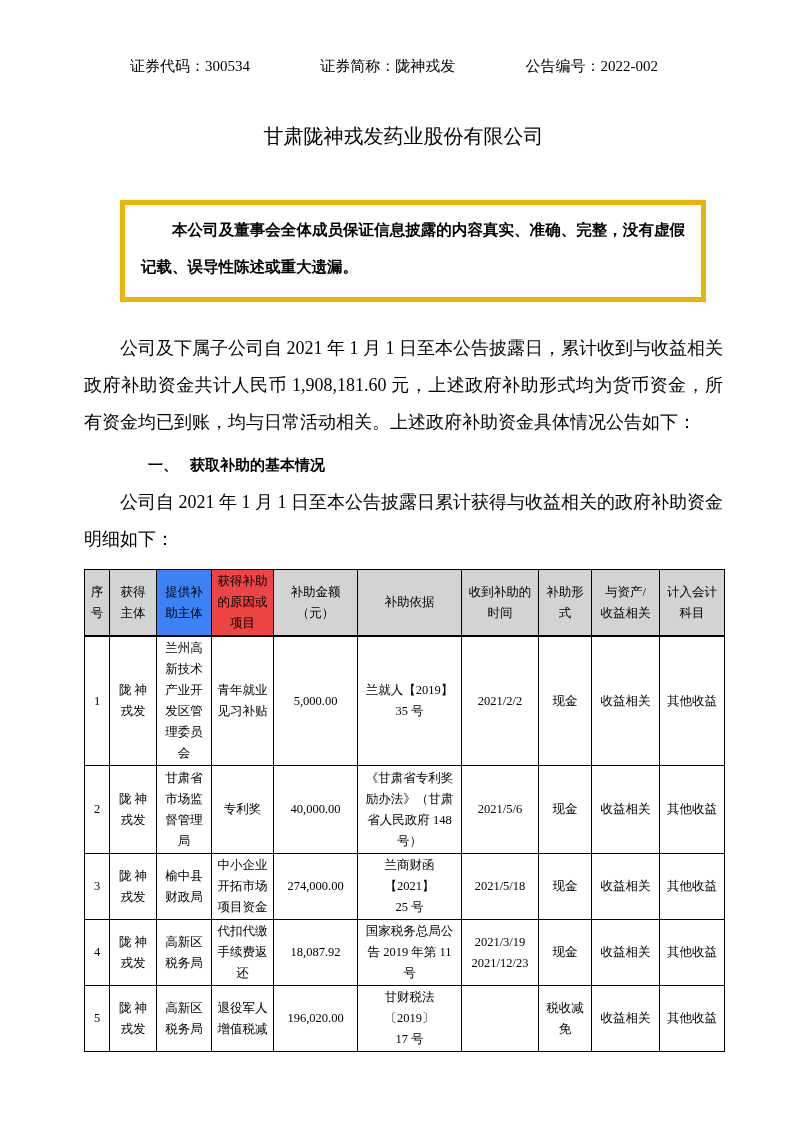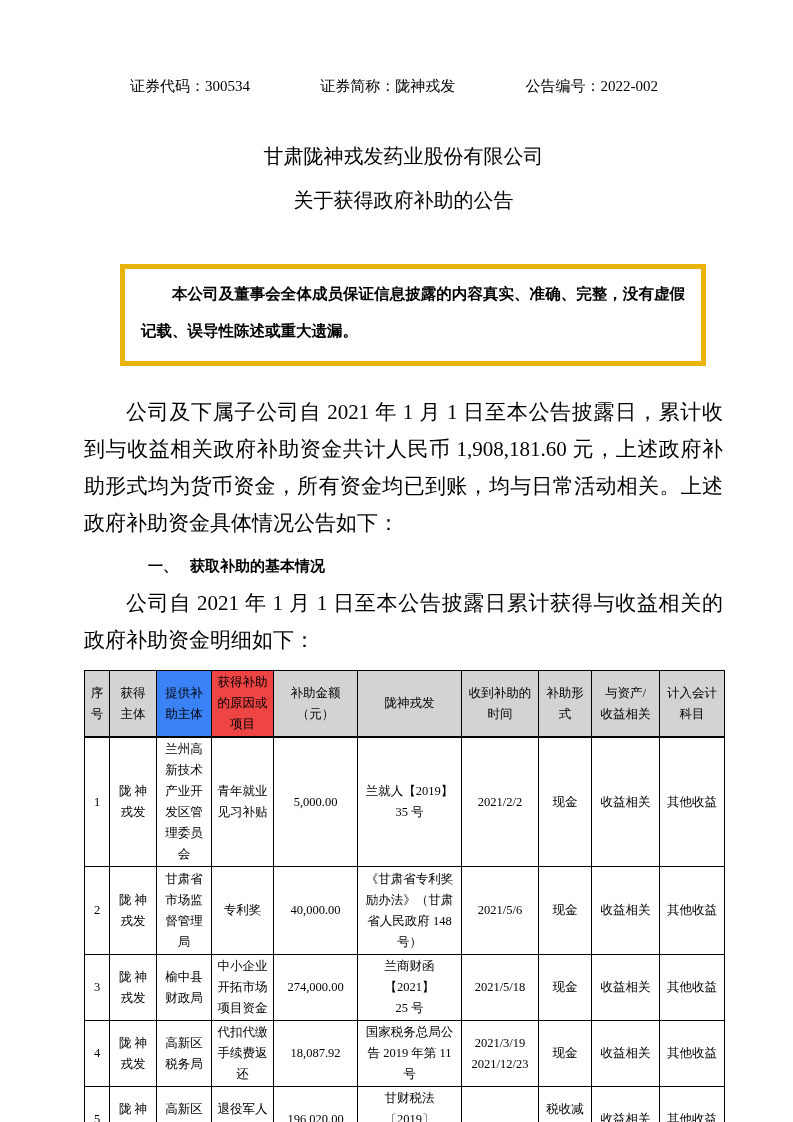--- a/index.html
+++ b/index.html
@@ -4,33 +4,33 @@
 <style>
   html,body{margin:0;padding:0;background:#ffffff;}
   .page{
     width:793px;height:1122px;background:#ffffff;color:#000;
     font-family:"Liberation Serif","DejaVu Serif",serif;
     position:relative;box-sizing:border-box;
     padding:0 70px 0 84px;overflow:hidden;
   }
   .doc-header{
     display:flex;justify-content:space-between;
-    padding-top:76px;margin:0 0 0 46px;width:528px;
+    padding-top:56px;margin:0 0 0 46px;width:528px;
     font-size:15px;line-height:20px;
   }
   .title-block{text-align:center;margin-top:38px;}
   .title-line{font-size:20px;font-weight:normal;line-height:44px;}
   .disclaimer-box{
     margin:42px 17px 0 36px;border:5px solid #eab308;
     padding:6px 16px 12px 16px;
     font-size:15.5px;font-weight:bold;line-height:37px;
     text-indent:2em;text-align:justify;
   }
   .body-para{
-    margin:28px 0 0 0;font-size:21px;line-height:37px;
+    margin:28px 0 0 0;font-size:18px;line-height:37px;
     text-indent:2em;text-align:justify;
   }
   .section-heading{
     margin:7px 0 0 0;padding-left:64px;
     font-size:15px;font-weight:bold;line-height:34px;
   }
   .section-heading .sec-num{margin-right:0.8em;}
   .subsidy-table{
     margin-top:11px;border-collapse:collapse;table-layout:fixed;
     width:640px;border:1.5px solid #000;
@@ -55,21 +55,20 @@
 <div class="page">
 
   <div class="doc-header">
     <span>证券代码：300534</span>
     <span>证券简称：陇神戎发</span>
     <span>公告编号：2022-002</span>
   </div>
 
   <div class="title-block">
     <div class="title-line">甘肃陇神戎发药业股份有限公司</div>
-    <div class="title-line">关于获得政府补助的公告</div>
   </div>
 
   <div class="disclaimer-box">
     <span>本公司及董事会全体成员保证信息披露的内容真实、准确、完整，没有虚假记载、误导性陈述或重大遗漏。</span>
   </div>
 
   <p class="body-para">公司及下属子公司自 2021 年 1 月 1 日至本公告披露日，累计收到与收益相关政府补助资金共计人民币 1,908,181.60 元，上述政府补助形式均为货币资金，所有资金均已到账，均与日常活动相关。上述政府补助资金具体情况公告如下：</p>
 
   <div class="section-heading">
     <span class="sec-num">一、</span><span>获取补助的基本情况</span>
@@ -96,21 +95,21 @@
 号</th>
           <th style="background: rgb(211, 211, 211);">获得
 主体</th>
           <th style="background: #3b82f6;">提供补
 助主体</th>
           <th style="background: #ef4444;">获得补助
 的原因或
 项目</th>
           <th style="background: rgb(211, 211, 211);">补助金额
 （元）</th>
-          <th style="background: rgb(211, 211, 211);">陇神戎发</th>
+          <th style="background: rgb(211, 211, 211);">补助依据</th>
           <th style="background: rgb(211, 211, 211);">收到补助的
 时间</th>
           <th style="background: rgb(211, 211, 211);">补助形
 式</th>
           <th style="background: rgb(211, 211, 211);">与资产/
 收益相关</th>
           <th style="background: rgb(211, 211, 211);">计入会计
 科目</th>
         </tr>
     </thead>

